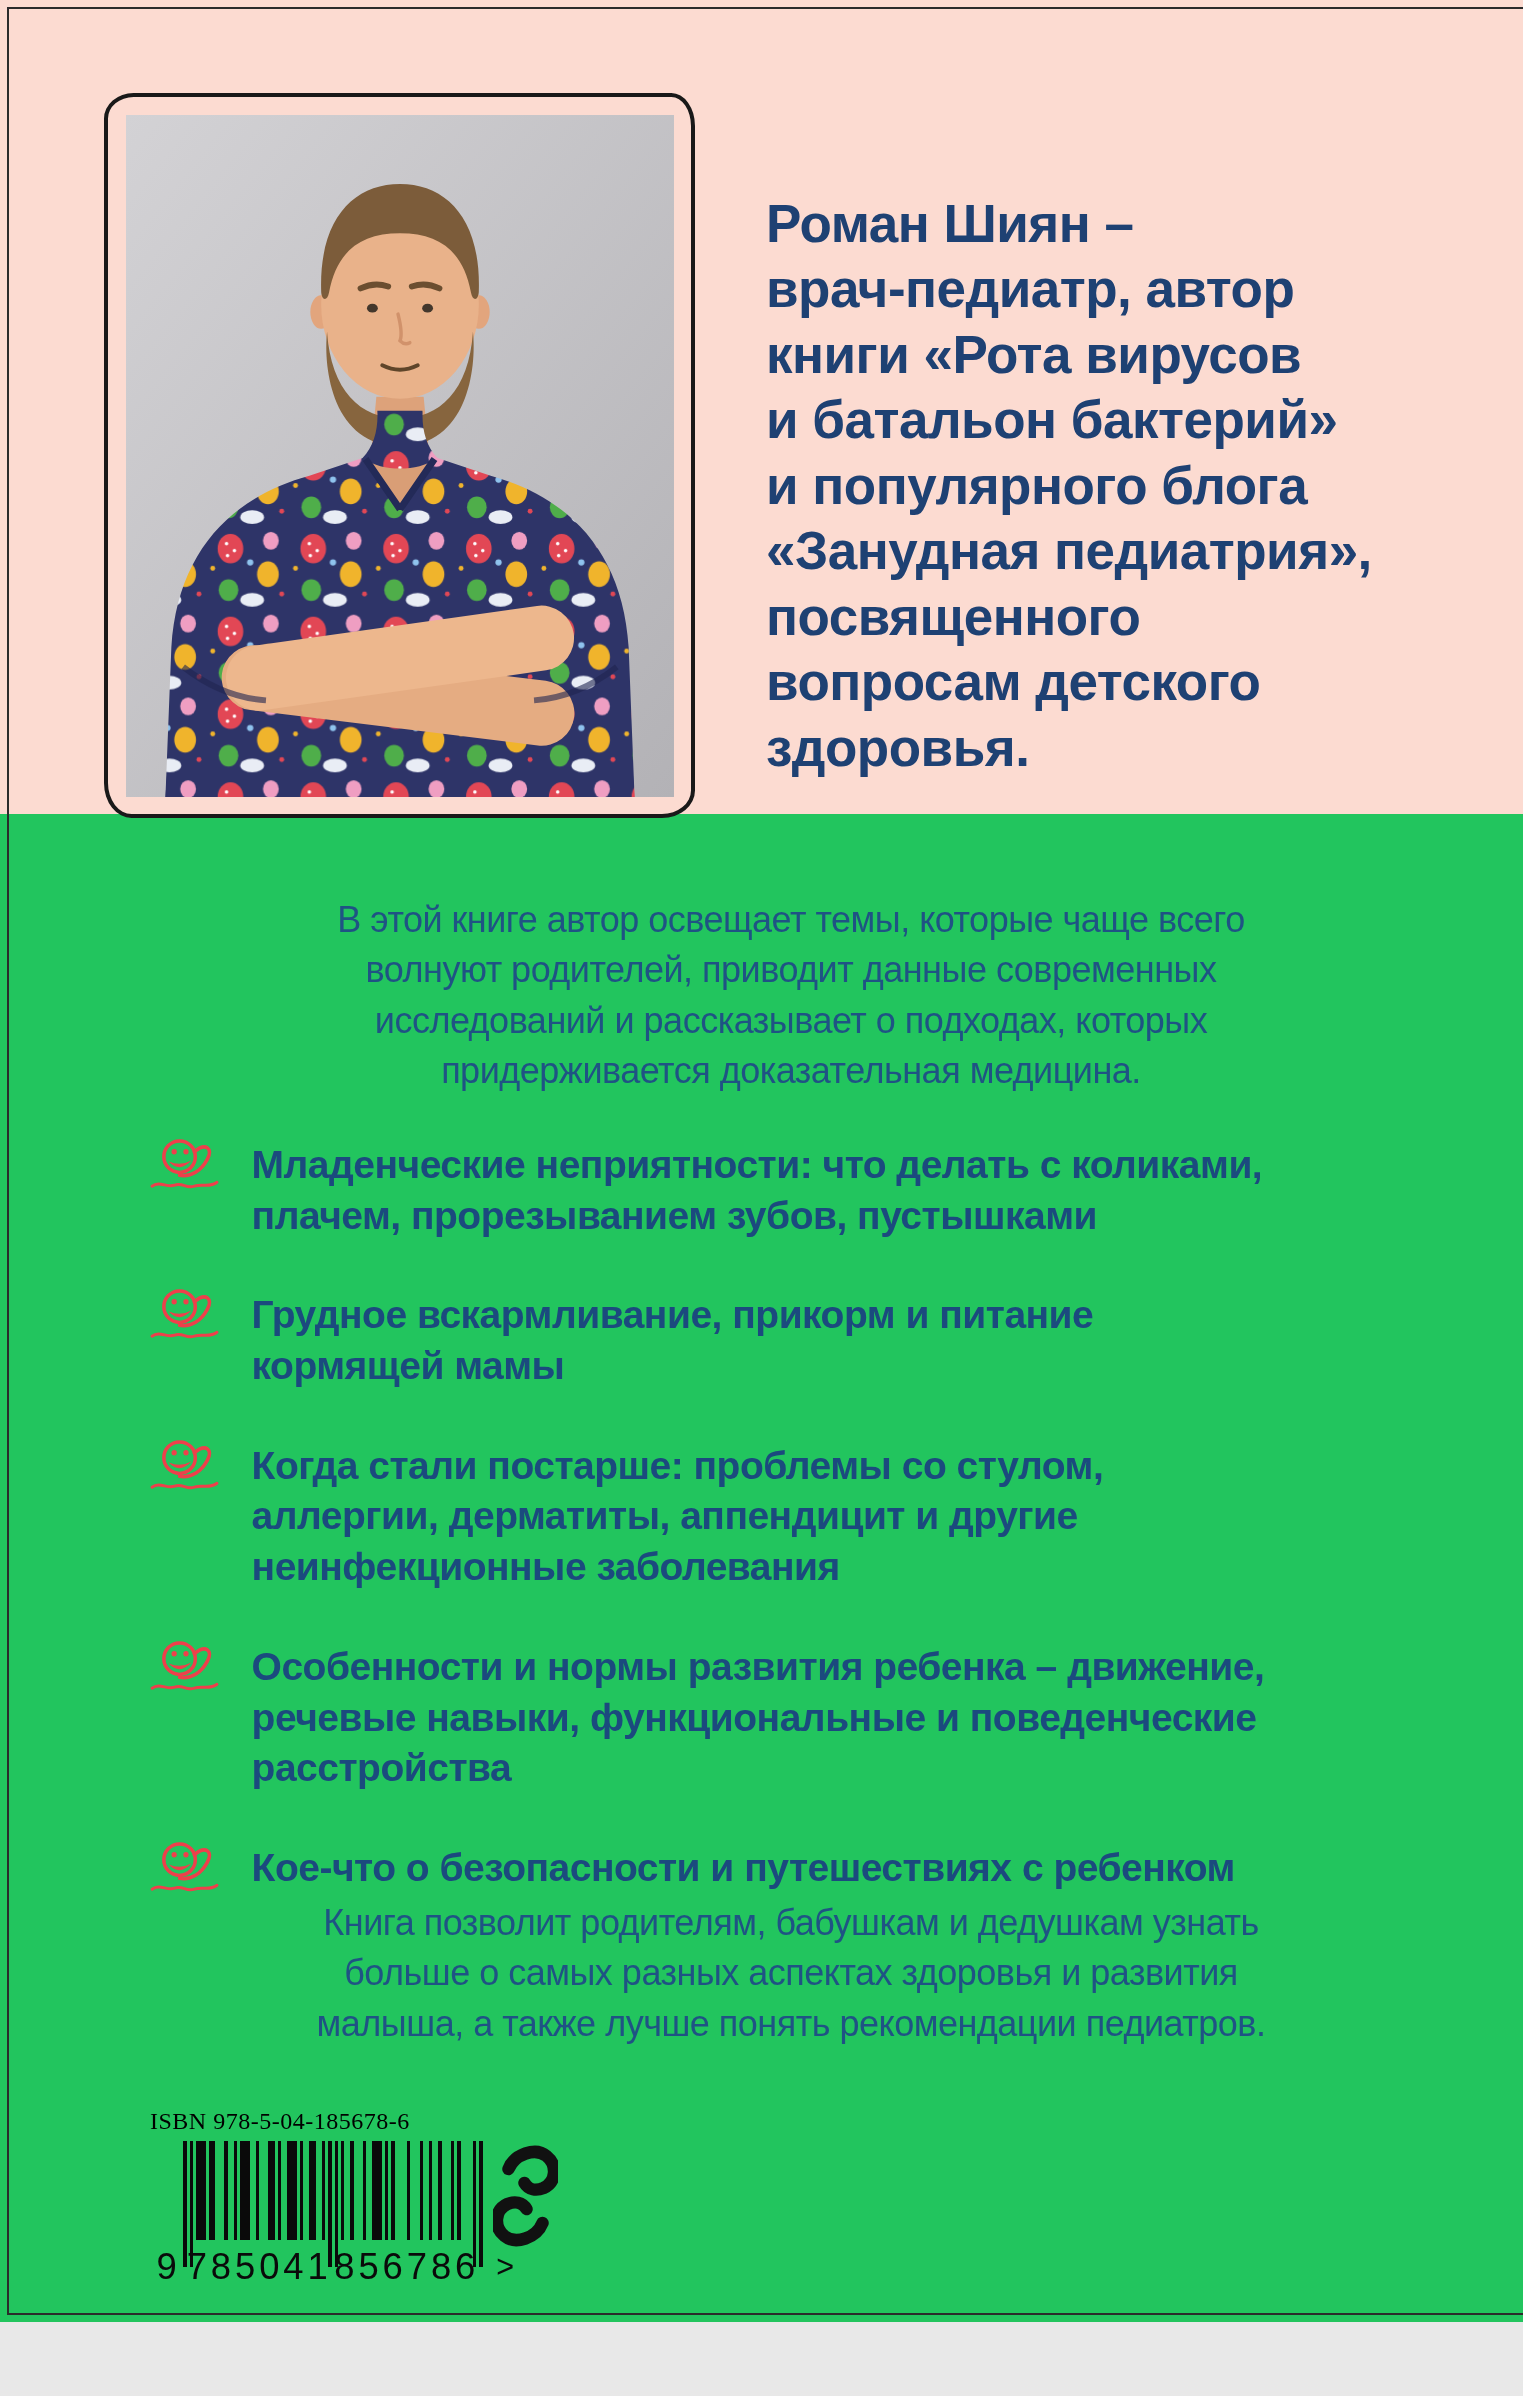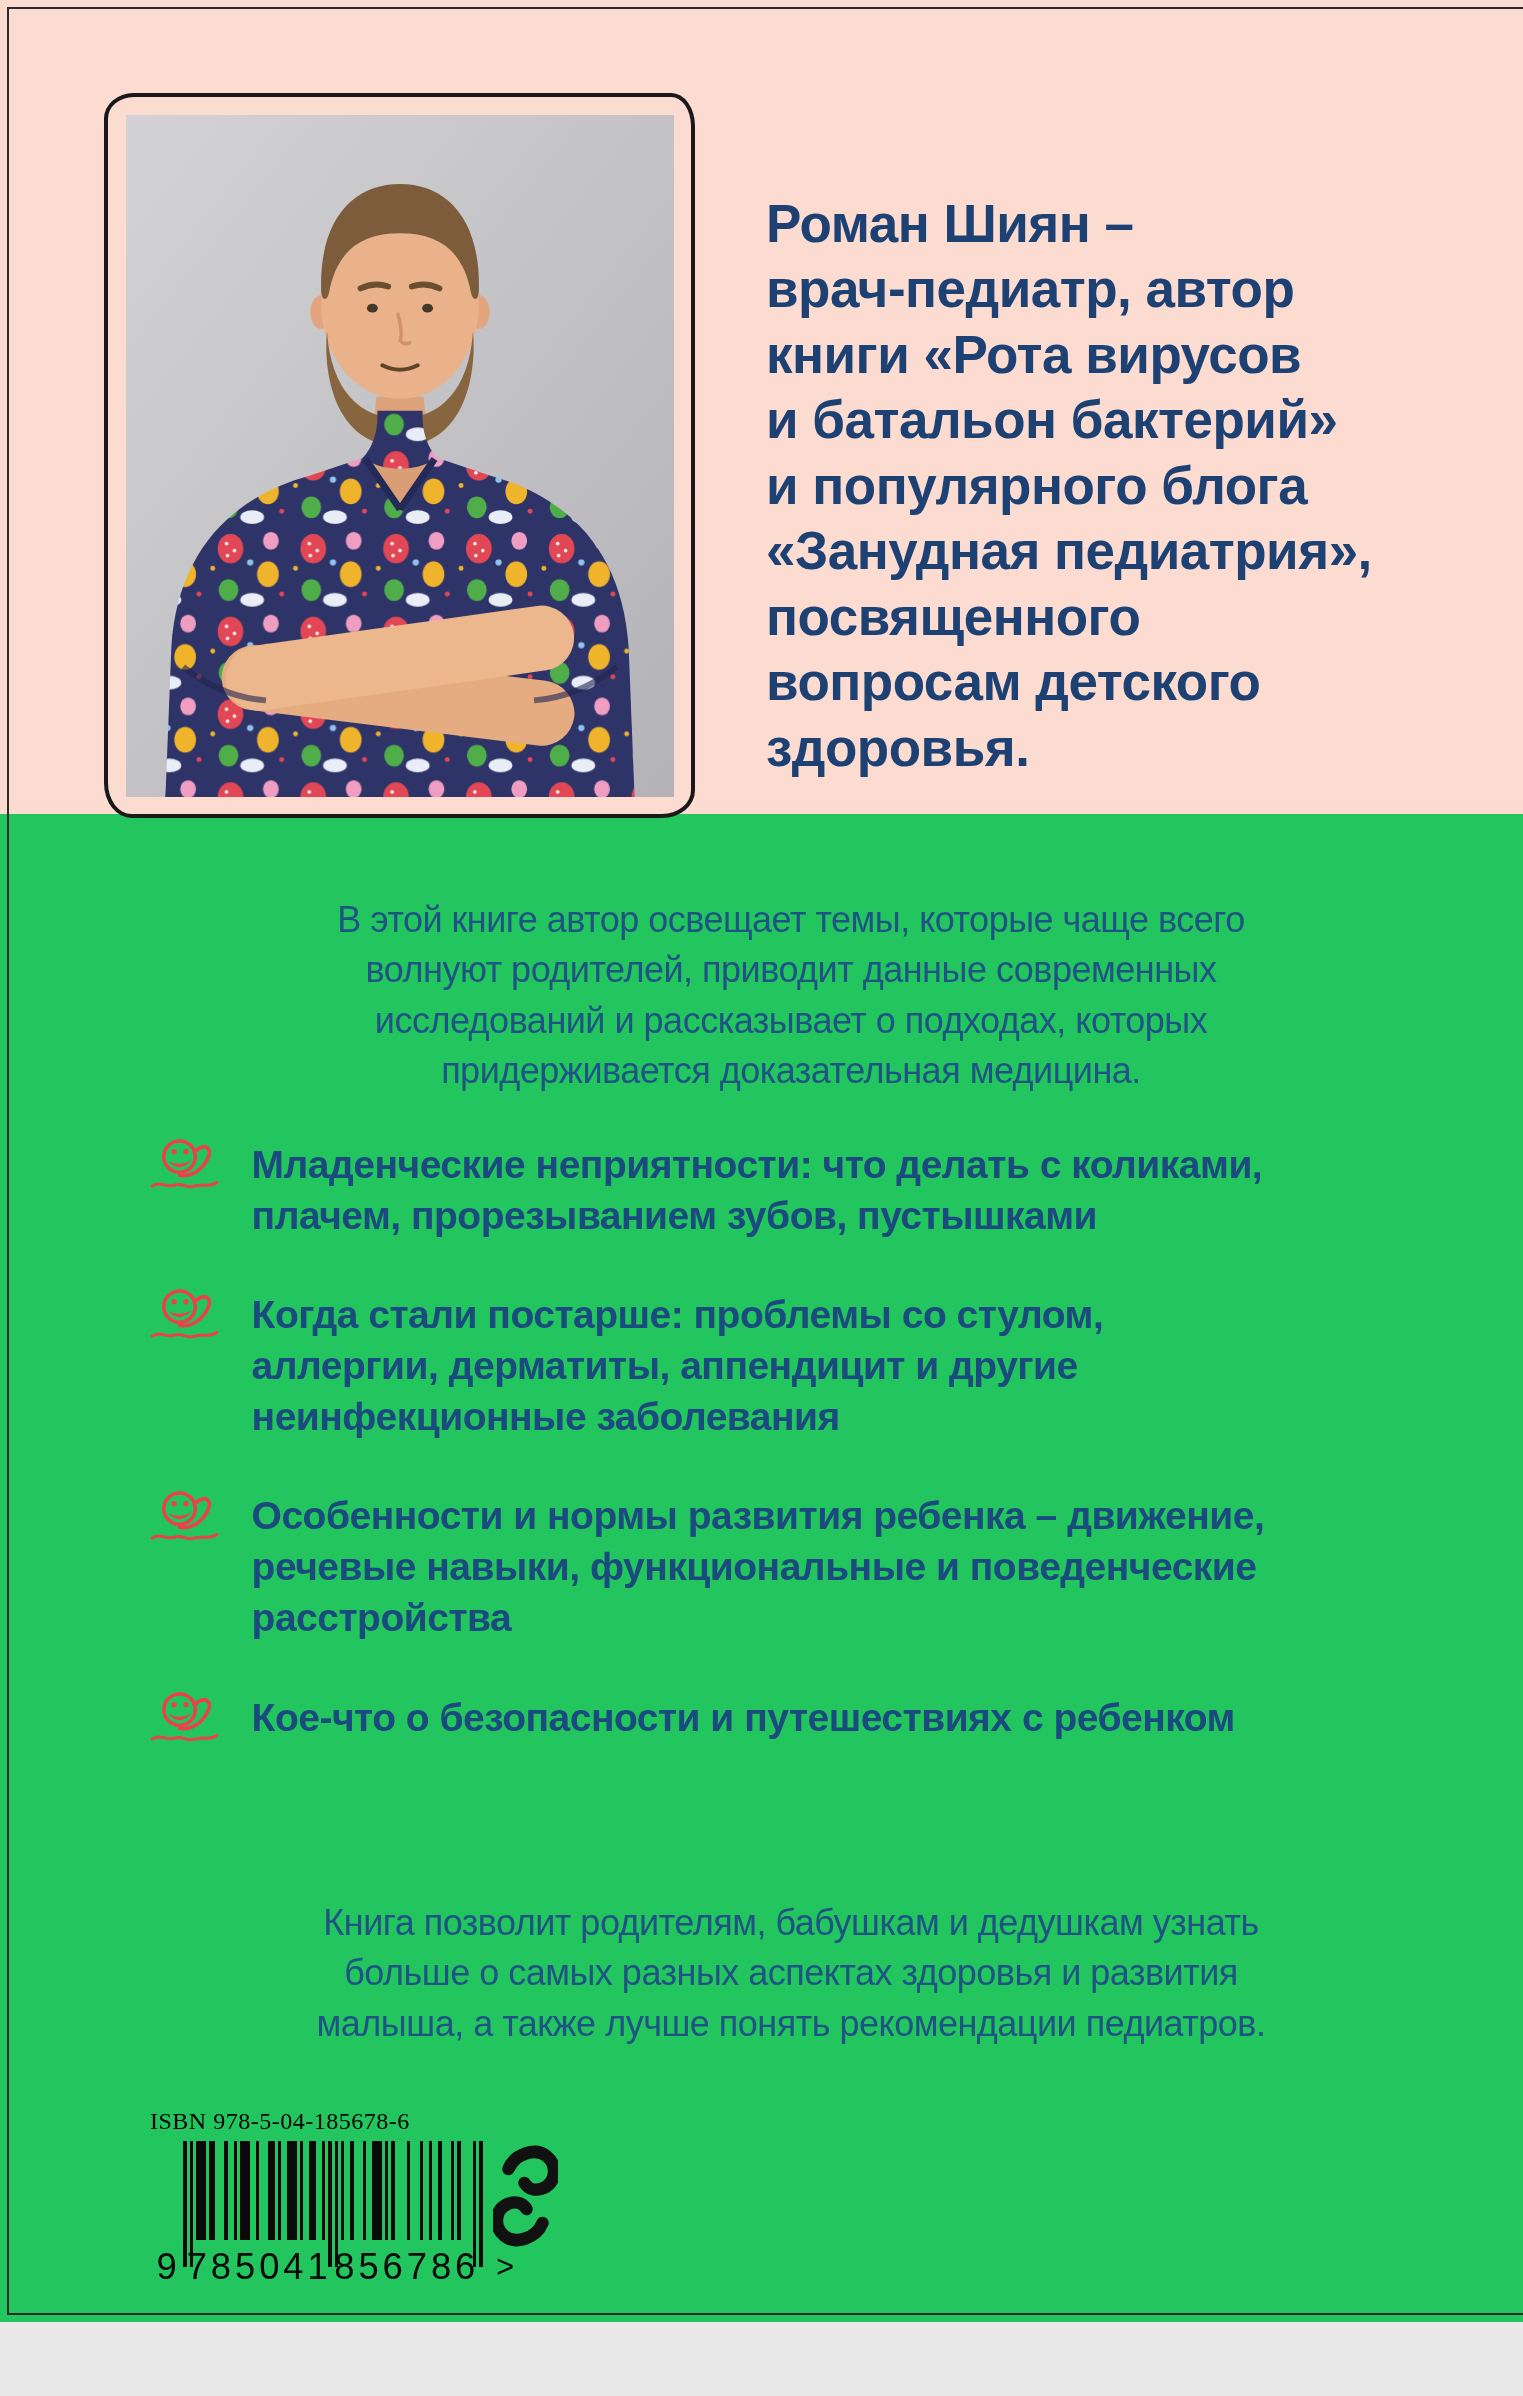--- a/index.html
+++ b/index.html
@@ -143,20 +143,27 @@
 исследований и рассказывает о подходах, которых
 придерживается доказательная медицина.</p>
 
   <ul class="topics-list">
     <li class="topic">
       <svg class="duck" viewBox="0 0 76 64" width="75" height="63">
           <use href="#duck-sym"></use>
         </svg>
       <div class="topic-text">Младенческие неприятности: что делать с коликами,
 плачем, прорезыванием зубов, пустышками</div>
+    </li>
+    <li class="topic">
+      <svg class="duck" viewBox="0 0 76 64" width="75" height="63">
+          <use href="#duck-sym"></use>
+        </svg>
+      <div class="topic-text">Грудное вскармливание, прикорм и питание
+кормящей мамы</div>
     </li>
     <li class="topic">
       <svg class="duck" viewBox="0 0 76 64" width="75" height="63">
           <use href="#duck-sym"></use>
         </svg>
       <div class="topic-text">Когда стали постарше: проблемы со стулом,
 аллергии, дерматиты, аппендицит и другие
 неинфекционные заболевания</div>
     </li>
     <li class="topic">

